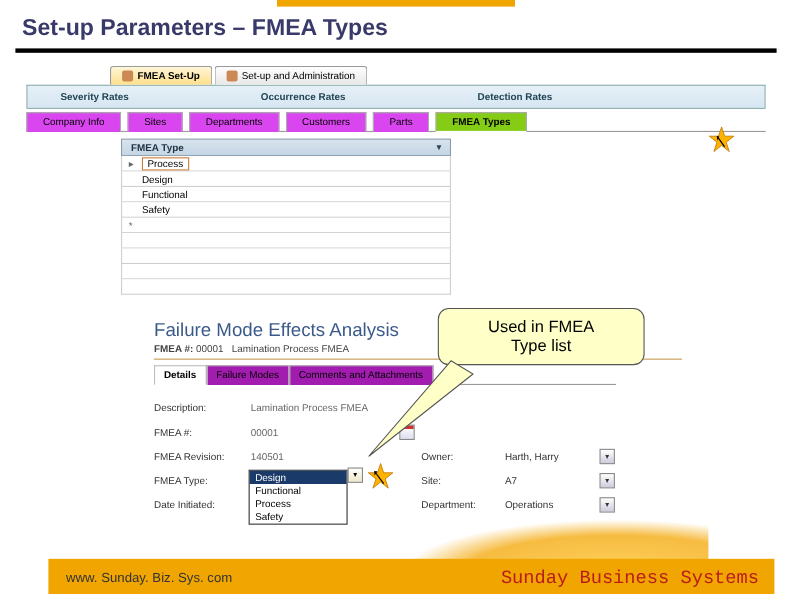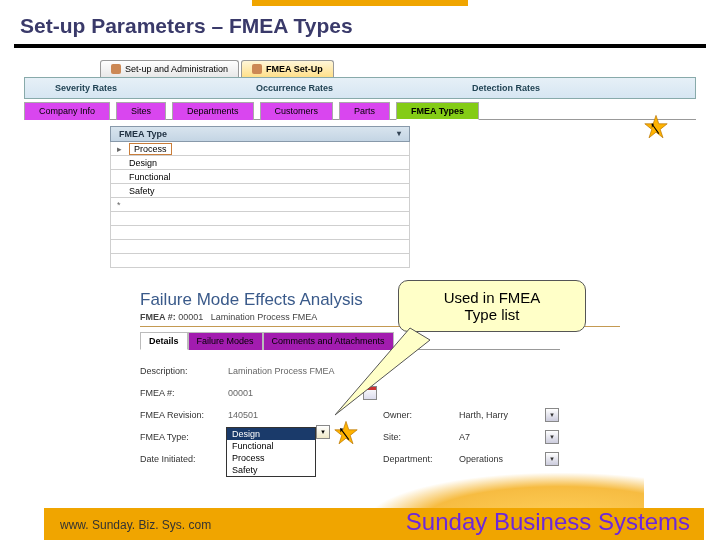--- a/index.html
+++ b/index.html
@@ -11,21 +11,21 @@
   .title-rule { height: 4px; background: #000; margin: 0 14px 12px; }
   
   .screenshot-area { position: relative; }
   
   
   .ribbon-tabs { display: flex; gap: 2px; margin-left: 100px; }
   .ribbon-tab { font-size: 9px; padding: 3px 10px; border: 1px solid #999; border-bottom: none; background: linear-gradient(#fefefe, #e8e8e8); border-radius: 3px 3px 0 0; display: flex; align-items: center; gap: 4px; }
   .ribbon-tab.active { background: linear-gradient(#fff6d8, #ffe08a); font-weight: bold; }
   .ribbon-icon { width: 10px; height: 10px; background: #c85; border-radius: 2px; display: inline-block; }
   
-  .nav-tabs-row { display: flex; background: linear-gradient(#e6f0f7, #d6e6f2); border: 1px solid #8aa; margin: 0 24px; padding: 2px 0; gap: 19px; }
+  .nav-tabs-row { display: flex; background: linear-gradient(#e6f0f7, #d6e6f2); border: 1px solid #8aa; margin: 0 24px; padding: 2px 0; }
   .nav-tab { font-size: 9px; font-weight: bold; color: #245; padding: 3px 30px; }
   
   .sub-tabs-row { display: flex; margin: 2px 24px 0; gap: 6px; border-bottom: 1px solid #999; }
   .sub-tab { font-size: 9px; padding: 3px 14px; border: 1px solid #aaa; border-bottom: none; background: #d946ef; position: relative; top: 1px; }
   .sub-tab.active { background: #84cc16; font-weight: bold; border-bottom: 1px solid #fff; }
   
   .cursor-star { position: absolute; right: 50px; top: 54px; }
   .cursor-star svg { width: 28px; height: 28px; }
   
   .grid-panel { margin: 6px 110px 0; width: 300px; }
@@ -69,38 +69,38 @@
   .team-box { width: 112px; height: 16px; background: linear-gradient(#e6eef7,#d4e0ee); border: 1px solid #9ab; font-size: 8px; color: #245; padding: 2px 6px; margin-top: 2px; }
   
   
   .callout { position: absolute; left: 398px; top: 280px; width: 188px; height: 52px; background: #ffffc8; border: 1px solid #555; border-radius: 10px; text-align: center; font-size: 15px; display: flex; flex-direction: column; justify-content: center; }
   
   
   .footer { position: absolute; bottom: 0; left: 0; right: 16px; height: 44px; margin-left: 44px; }
   .footer-bar { position: absolute; bottom: 0; left: 0; right: 0; height: 32px; background: #f0a500; }
   .footer-wave { position: absolute; bottom: 18px; right: 60px; width: 280px; height: 50px; background: radial-gradient(ellipse at 70% 100%, #ffc940 0%, #f5b020 50%, rgba(255,255,255,0) 70%); opacity: 0.85; }
   .footer-left { position: absolute; bottom: 8px; left: 16px; font-size: 12px; color: #333; }
-  .footer-right { position: absolute; bottom: 4px; right: 14px; font-size: 24px; color: #6d28d9; }
+  .footer-right { position: absolute; bottom: 4px; right: 14px; font-size: 17px; color: #b91c1c; font-family: Liberation Mono, monospace; }
 </style>
 </head>
 <body>
 
 <div class="top-accent"></div>
 <div class="slide-title">Set-up Parameters – FMEA Types</div>
 <div class="title-rule"></div>
 
 <div class="screenshot-area">
   <div class="ribbon-tabs">
+    <div class="ribbon-tab active">
+      <span class="ribbon-icon"></span>
+      <span>FMEA Set-Up</span>
+    </div>
     <div class="ribbon-tab">
       <span class="ribbon-icon"></span>
       <span>Set-up and Administration</span>
-    </div>
-    <div class="ribbon-tab active">
-      <span class="ribbon-icon"></span>
-      <span>FMEA Set-Up</span>
     </div>
   </div>
 
   <div class="nav-tabs-row">
     <div class="nav-tab">Severity Rates</div>
     <div class="nav-tab" style="margin-left:60px">Occurrence Rates</div>
     <div class="nav-tab" style="margin-left:60px">Detection Rates</div>
   </div>
 
   <div class="sub-tabs-row">

